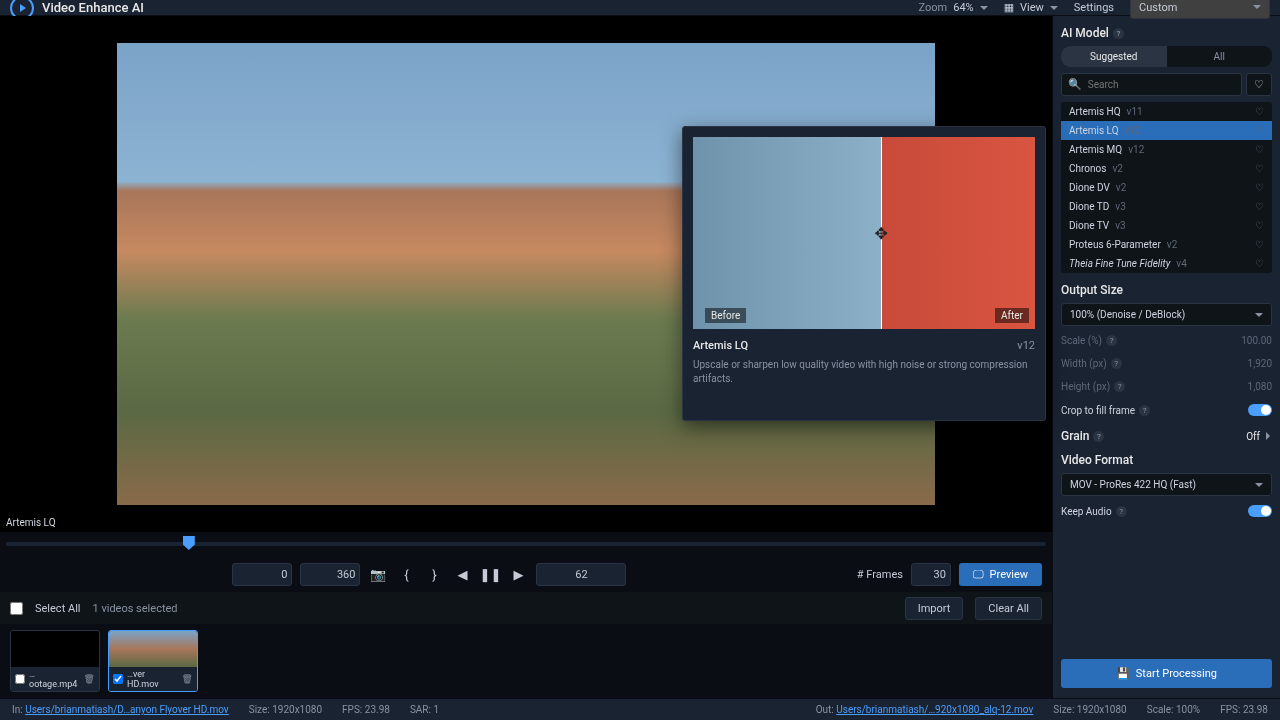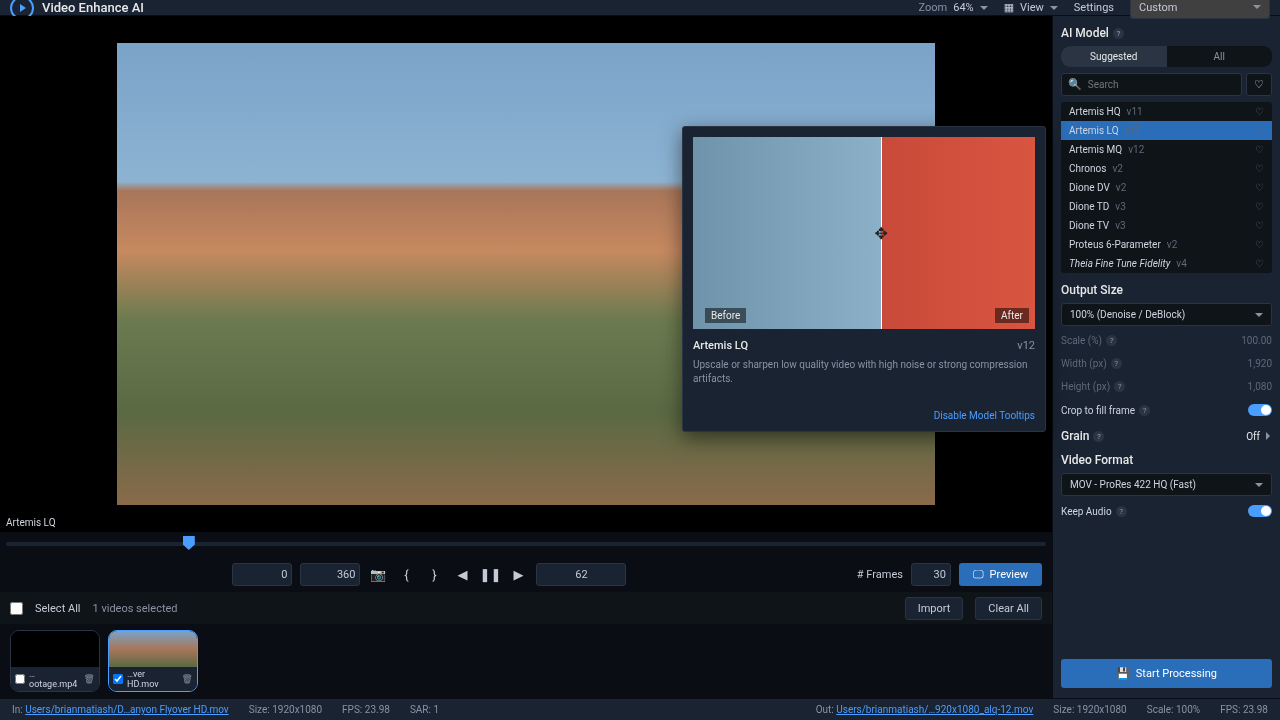--- a/index.html
+++ b/index.html
@@ -34,21 +34,21 @@
 .tl-bar { height:4px; background:#1a2332; flex:1; position:relative; border-radius:2px; }
 .tl-marker { position:absolute; top:-6px; left:17%; width:12px; height:14px; background:#4a9eff; clip-path:polygon(0 0,100% 0,100% 60%,50% 100%,0 60%); }
 .controls { height:36px; background:#0a0e14; display:flex; align-items:center; justify-content:center; gap:8px; padding:0 10px; }
 .ctrl-num { background:#1a2332; border:1px solid #2a3442; border-radius:3px; padding:4px; width:60px; text-align:right; color:#c5cad6; }
 .ctrl-ico { width:20px; height:20px; display:flex; align-items:center; justify-content:center; cursor:pointer; color:#c5cad6; font-size:13px; }
 .ctrl-spacer { flex:1; }
 .prev-btn { background:#2a6db8; padding:5px 14px; border-radius:3px; display:flex; align-items:center; gap:6px; cursor:pointer; color:#fff; font-size:11px; }
 .clip-bar { height:32px; background:#0f1419; display:flex; align-items:center; padding:0 10px; gap:12px; }
 .clip-bar button { background:#1a2332; border:1px solid #2a3442; color:#c5cad6; padding:4px 12px; border-radius:3px; cursor:pointer; font-size:11px; }
 .clips { height:74px; background:#0a0e14; display:flex; gap:8px; padding:6px 10px; }
-.clip { width:90px; display:flex; flex-direction:column; border:1px solid #2a3442; border-radius:9px; overflow:hidden; cursor:pointer;justify-content:space-between; }
+.clip { width:90px; display:flex; flex-direction:column; border:1px solid #2a3442; border-radius:3px; overflow:hidden; cursor:pointer;justify-content:space-between; }
 .clip.sel { border-color:#4a9eff; }
 .clip-thumb { flex:1; background:#000; }
 .clip.sel .clip-thumb { background:linear-gradient(180deg,#7aa3c8 0%,#a8765a 50%,#5a6943 100%); }
 .clip-name { background:#1a2332; padding:2px 4px; display:flex; align-items:center; gap:4px; font-size:9px; color:#cfd4e0; }
 .clip-name input { width:10px; height:10px; }
 .clip-del { margin-left:auto; font-size:9px; color:#8a92a3; }
 .statusbar { height:22px; background:#1a2332; display:flex; align-items:center; padding:0 12px; gap:20px; font-size:10px; color:#8a92a3; border-top:1px solid #0a0e14; }
 .statusbar .link { color:#4a9eff; text-decoration:underline; }
 .sidebar { width:228px; background:#1a2332; display:flex; flex-direction:column; padding:10px 8px; gap:10px; overflow-y:auto; border-left:1px solid #0a0e14; }
 .sec-title { font-size:12px; color:#e8e8e8; font-weight:500; display:flex; align-items:center; gap:4px; }
@@ -113,21 +113,20 @@
             <div class="ba-split"></div>
             <div class="ba-handle">✥</div>
             <div class="ba-lbl" style="left:12px">Before</div>
             <div class="ba-lbl" style="right:6px">After</div>
           </div>
           <div class="tooltip-row">
             <span class="tooltip-title">Artemis LQ</span>
             <span class="tooltip-ver">v12</span>
           </div>
           <div class="tooltip-desc">Upscale or sharpen low quality video with high noise or strong compression artifacts.</div>
-          <div class="tooltip-link">Disable Model Tooltips</div>
         </div>
       </div>
       <div class="timeline">
         <div class="tl-bar">
             <div class="tl-marker"></div>
           </div>
       </div>
       <div class="controls">
         <div class="ctrl-spacer"></div>
         <div class="ctrl-num">0</div>

